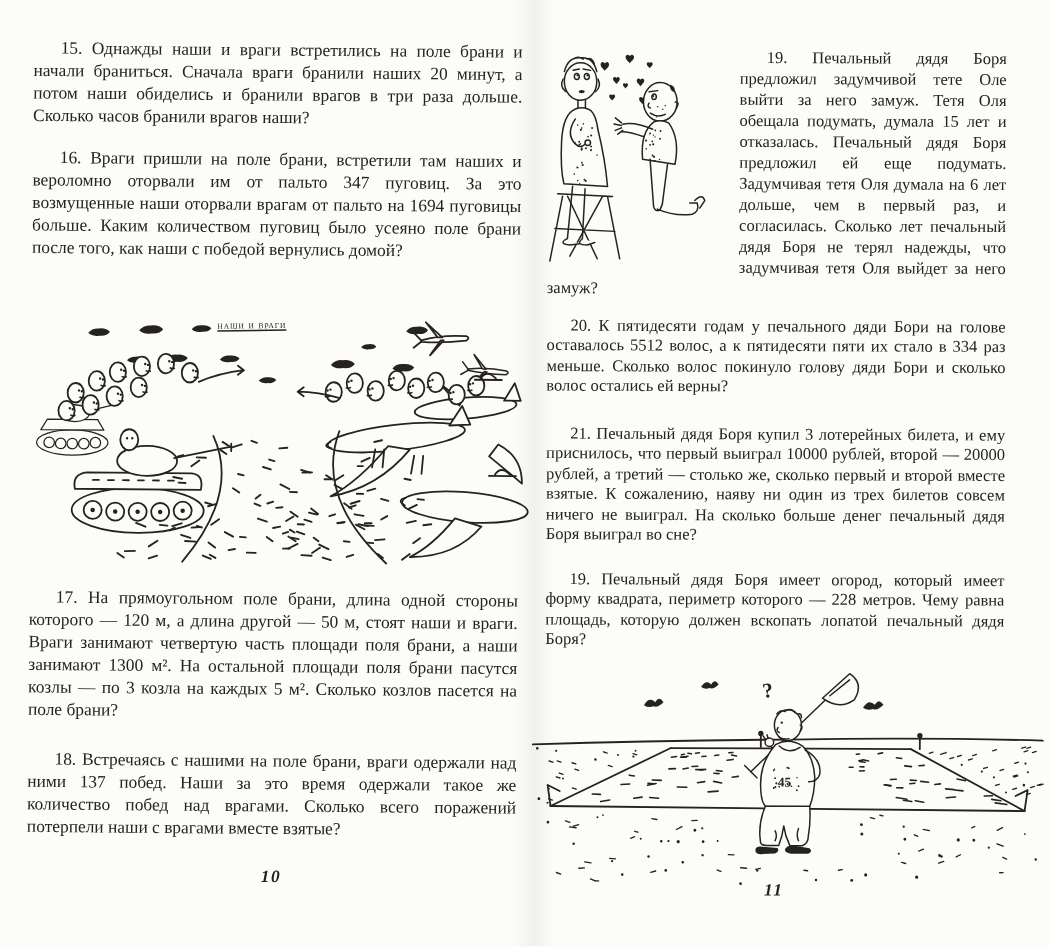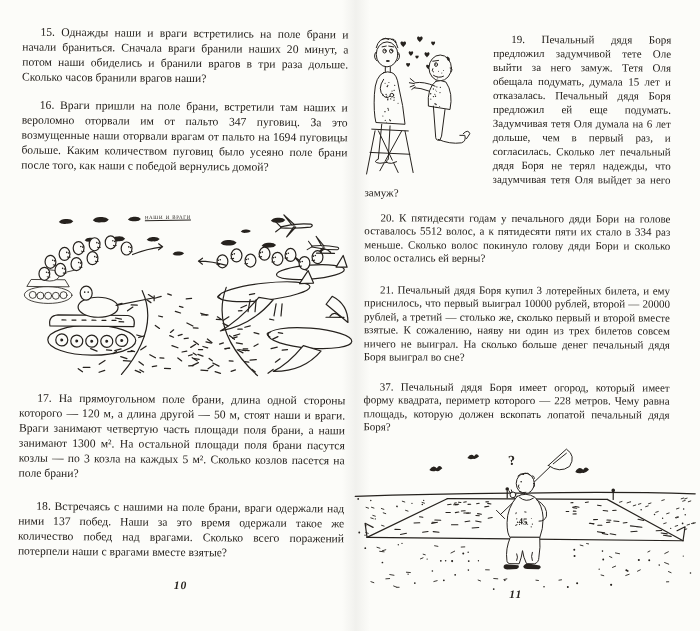--- a/index.html
+++ b/index.html
@@ -428,21 +428,21 @@
       <span>19. Печальный дядя Боря предложил задумчивой тете Оле выйти за него замуж. Тетя Оля обещала подумать, думала 15 лет и отказалась. Печальный дядя Боря предложил ей еще подумать. Задумчивая тетя Оля думала на 6 лет дольше, чем в первый раз, и согласилась. Сколько лет печальный дядя Боря не терял надежды, что задумчивая тетя Оля выйдет за него замуж?</span>
     </div>
 
     <div class="prob rp" style="top:212px">
       <span>20. К пятидесяти годам у печального дяди Бори на голове оставалось 5512 волос, а к пятидесяти пяти их стало в 334 раз меньше. Сколько волос покинуло голову дяди Бори и сколько волос остались ей верны?</span>
     </div>
     <div class="prob rp" style="top:284px">
       <span>21. Печальный дядя Боря купил 3 лотерейных билета, и ему приснилось, что первый выиграл 10000 рублей, второй — 20000 рублей, а третий — столько же, сколько первый и второй вместе взятые. К сожалению, наяву ни один из трех билетов совсем ничего не выиграл. На сколько больше денег печальный дядя Боря выиграл во сне?</span>
     </div>
     <div class="prob rp" style="top:381px">
-      <span>37. Печальный дядя Боря имеет огород, который имеет форму квадрата, периметр которого — 228 метров. Чему равна площадь, которую должен вскопать лопатой печальный дядя Боря?</span>
+      <span>19. Печальный дядя Боря имеет огород, который имеет форму квадрата, периметр которого — 228 метров. Чему равна площадь, которую должен вскопать лопатой печальный дядя Боря?</span>
     </div>
 
     <div class="illo garden">
       <svg viewBox="0 0 340 165">
         <defs>
           <path id="bird" d="M0,2.5 Q3.5,-3.5 7.5,0.5 Q10,-4 13,0.5 Q9,4.5 6.5,3.2 Q3,4.5 0,2.5 Z"></path>
         </defs>
         <path class="ink" stroke-width="1" d="M0,57 Q80,54 170,53 Q260,51 340,53"></path>
         <g>
           <path class="ink" stroke-width="2.6" d="M12,98 L328,100"></path>

